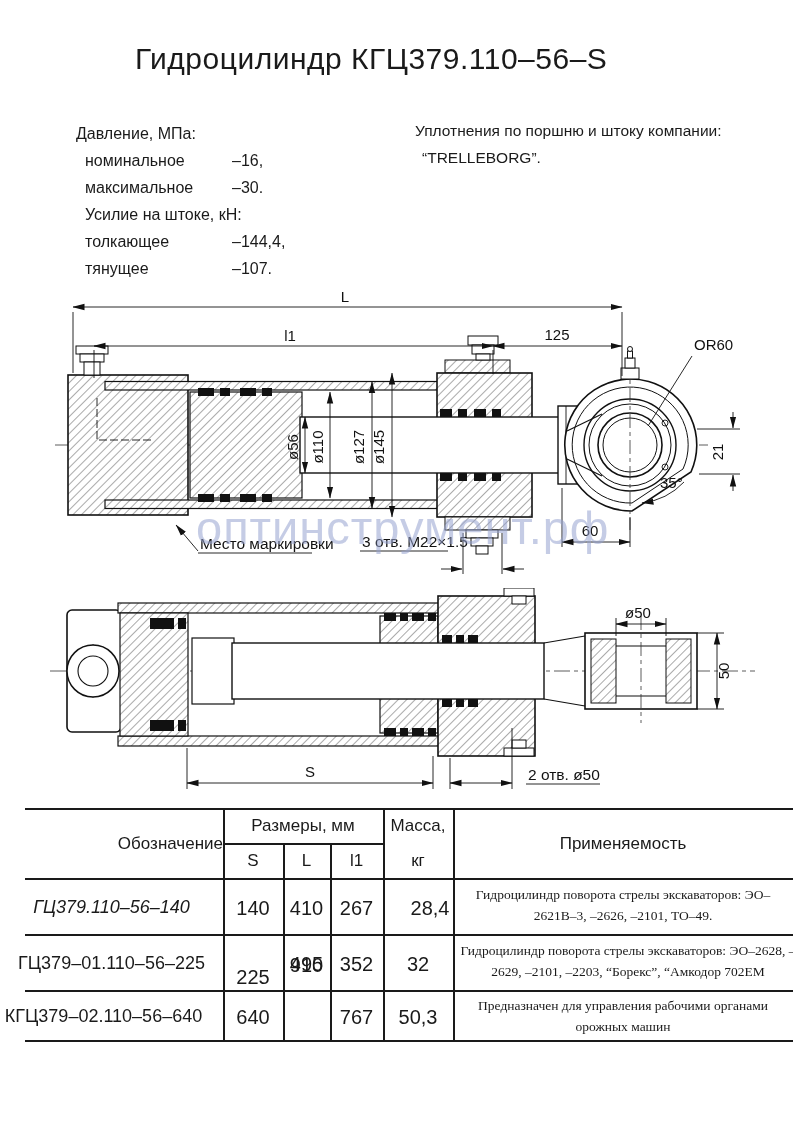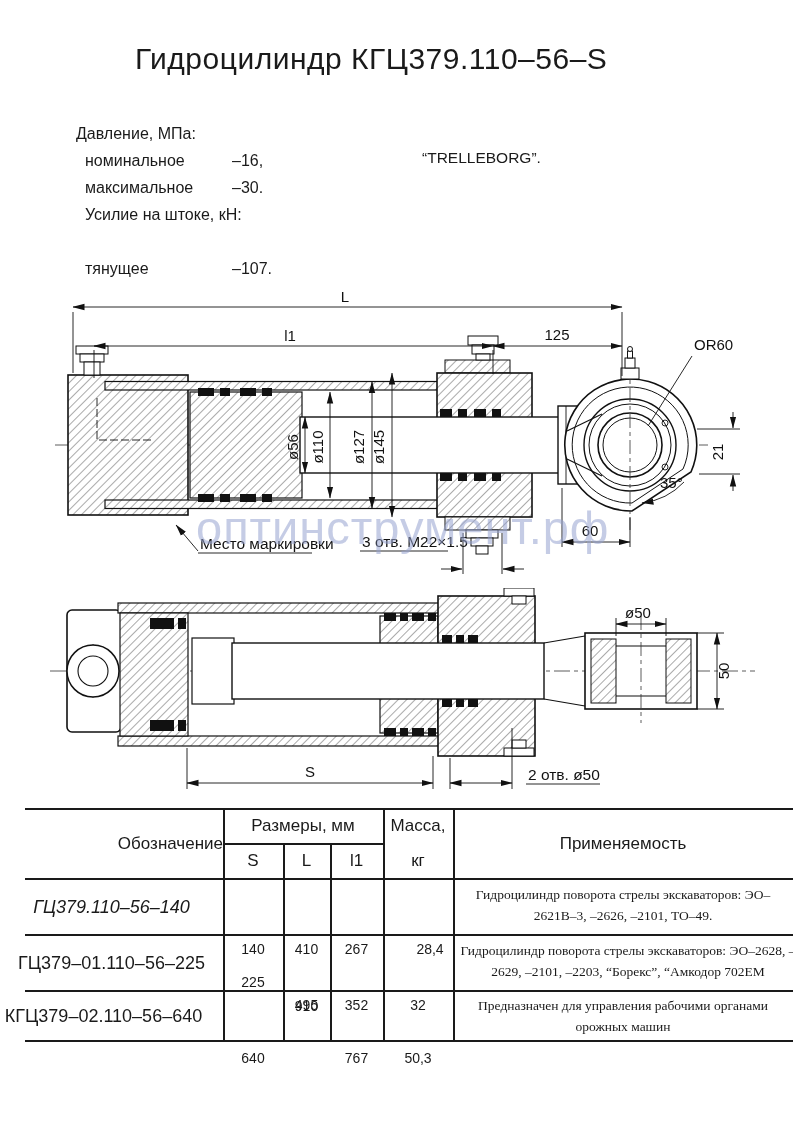--- a/index.html
+++ b/index.html
@@ -12,46 +12,51 @@
   .note{font-size:15.5px;}
   .watermark{font-size:47px;letter-spacing:1px;color:rgba(150,162,208,0.55);
              white-space:nowrap;pointer-events:none;z-index:5;}
   svg text{font-family:"Liberation Sans",sans-serif;font-size:15px;fill:#111;}
   svg .lbl{font-size:15.5px;}
   
   .tl{background:#1a1a1a;}
   .hline{height:1.6px;}
   .vline{width:1.6px;}
   .th{font-size:17px;text-align:center;}
-  .td{font-size:14px;text-align:center;margin-top:44px;}
+  .td{font-size:20px;text-align:center;}
   .desig{font-size:18px;text-align:center;white-space:nowrap;}
   .app{font-size:13.5px;text-align:center;line-height:1.55;font-family:Liberation Serif, serif;}
 </style>
 </head>
 <body>
 
 <div class="page">
 
   <div class="abs title" style="left:135px;top:42px;">Гидроцилиндр КГЦ379.110–56–S</div>
 
   <div class="abs spec" style="left:68px;top:125px;margin-left:8px;">Давление, МПа:</div>
   <div class="abs spec" style="left:85px;top:152px;width:320px;">
     <span>номинальное</span>
     <span class="val">–16,</span>
   </div>
   <div class="abs spec" style="left:85px;top:179px;width:320px;">
     <span>максимальное</span>
     <span class="val">–30.</span>
   </div>
   <div class="abs spec" style="left:85px;top:206px;">Усилие на штоке, кН:</div>
+  <div class="abs spec" style="left:85px;top:233px;width:320px;">
+    <span>толкающее</span>
+    <span class="val">–144,4,</span>
+  </div>
   <div class="abs spec" style="left:85px;top:260px;width:320px;">
     <span>тянущее</span>
     <span class="val">–107.</span>
   </div>
 
+  <div class="abs note" style="left:415px;top:122px;"><span>Уплотнения по поршню и штоку компании:</span></div>
   <div class="abs note" style="left:422px;top:149px;"><span>“TRELLEBORG”.</span></div>
 
   <svg class="abs" style="left:0;top:290px;" width="793" height="300" viewBox="0 0 793 300">
     <defs>
       <pattern id="h1" width="6" height="6" patternUnits="userSpaceOnUse" patternTransform="rotate(45)">
         <rect width="6" height="6" fill="#fff"></rect>
         <line x1="0" y1="0" x2="0" y2="6" stroke="#555" stroke-width="1"></line>
       </pattern>
       <marker id="m1" viewBox="0 0 12 8" markerWidth="12" markerHeight="8" refX="11.5" refY="4" orient="auto-start-reverse" markerUnits="userSpaceOnUse">
         <path d="M0,0.8 L12,4 L0,7.2 Z" fill="#111"></path>
@@ -306,21 +311,21 @@
     <div class="abs th" style="left:453px;top:834px;width:340px;">Применяемость</div>
 
     <div class="abs desig" style="left:0;top:897px;width:223px;font-style:italic;">ГЦ379.110–56–140</div>
     <div class="abs td" style="left:223px;top:897px;width:60px;">140</div>
     <div class="abs td" style="left:283px;top:897px;width:47px;">410</div>
     <div class="abs td" style="left:330px;top:897px;width:53px;">267</div>
     <div class="abs td" style="left:395px;top:897px;width:70px;">28,4</div>
     <div class="abs app" style="left:458px;top:885px;width:330px;">Гидроцилиндр поворота стрелы экскаваторов: ЭО–2621В–3, –2626, –2101, ТО–49.</div>
 
     <div class="abs desig" style="left:0;top:953px;width:223px;">ГЦ379–01.110–56–225</div>
-    <div class="abs td" style="left:223px;top:930px;width:60px;">225</div>
+    <div class="abs td" style="left:223px;top:966px;width:60px;">225</div>
     <div class="abs td" style="left:283px;top:953px;width:47px;">495</div>
     <div class="abs td" style="left:330px;top:953px;width:53px;">352</div>
     <div class="abs td" style="left:383px;top:953px;width:70px;">32</div>
     <div class="abs app" style="left:458px;top:941px;width:340px;overflow:hidden;height:46px;">Гидроцилиндр поворота стрелы экскаваторов: ЭО–2628, –2629, –2101, –2203, “Борекс”, “Амкодор 702ЕМ</div>
 
     <div class="abs desig" style="left:-8px;top:1006px;width:223px;">КГЦ379–02.110–56–640</div>
     <div class="abs td" style="left:223px;top:1006px;width:60px;">640</div>
     <div class="abs td" style="left:283px;top:954px;width:47px;">910</div>
     <div class="abs td" style="left:330px;top:1006px;width:53px;">767</div>
     <div class="abs td" style="left:383px;top:1006px;width:70px;">50,3</div>

